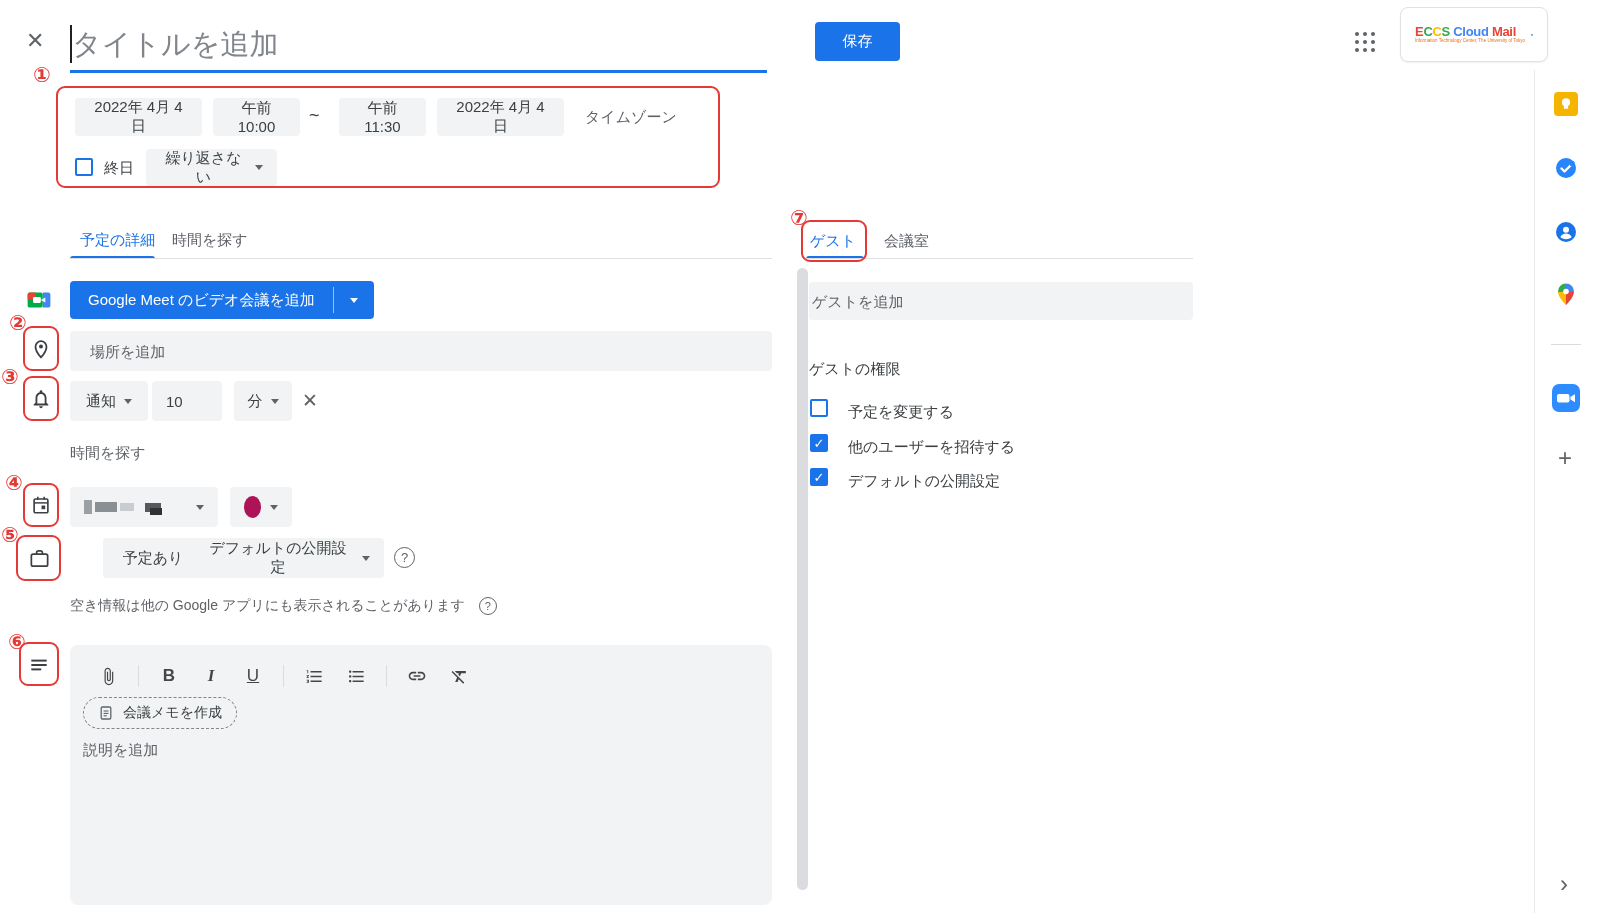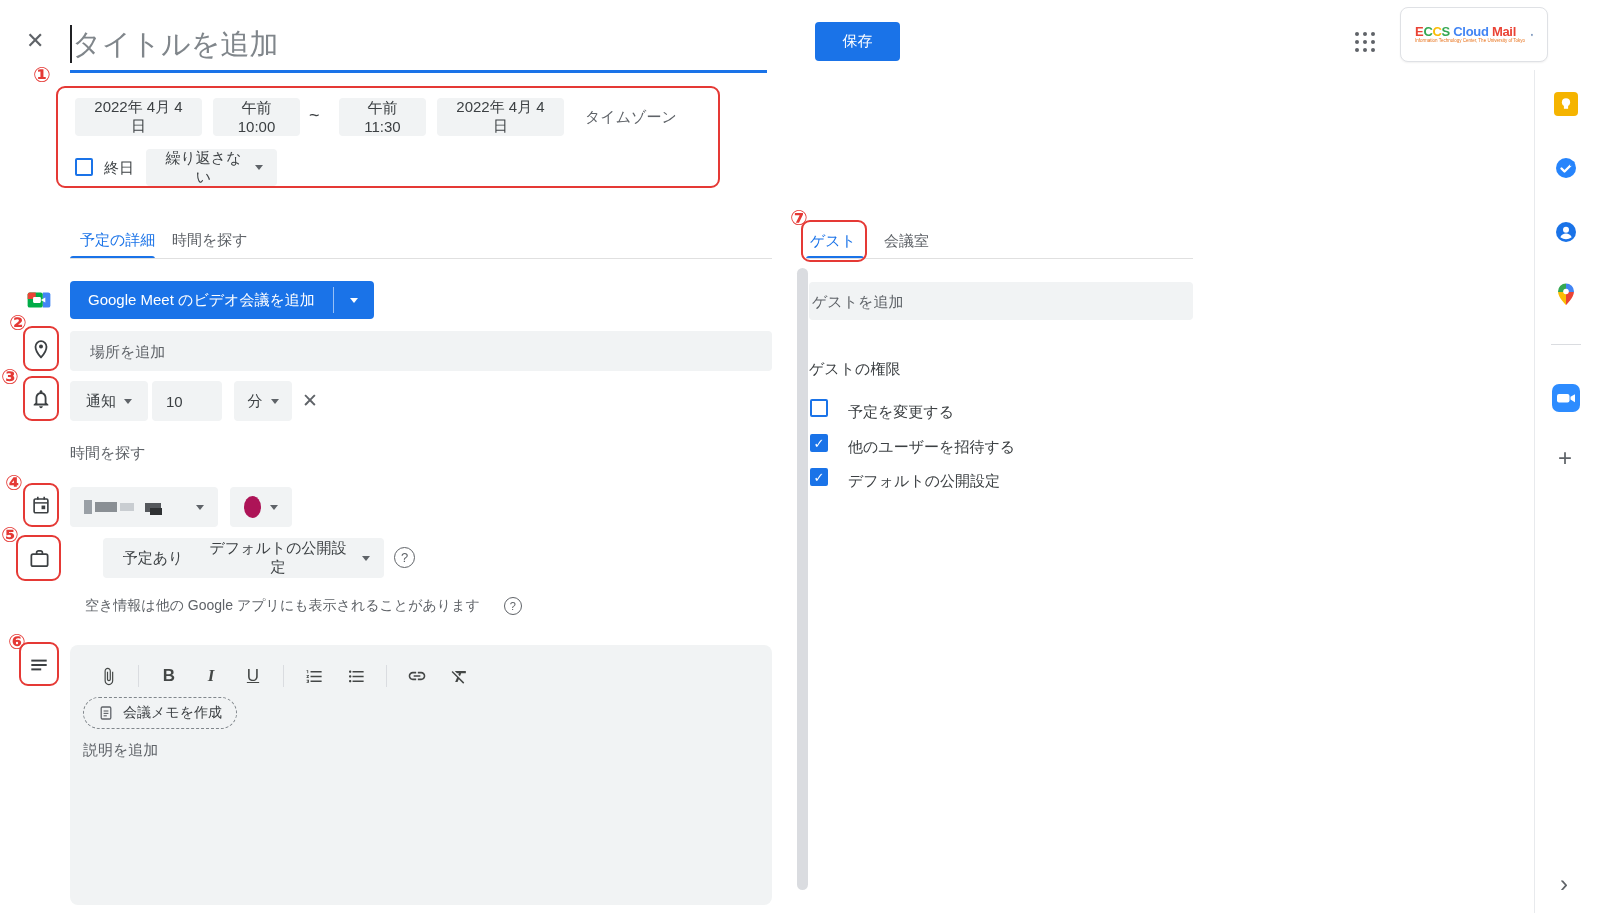--- a/index.html
+++ b/index.html
@@ -274,21 +274,21 @@
   <div class="chip" style="left:70px; top:538px; width:116px; height:40px;margin-left:33px;">
     <span>予定あり</span>
     <span class="caret"></span>
   </div>
   <div class="chip" style="left:188px; top:538px; width:196px; height:40px;">
     <span>デフォルトの公開設定</span>
     <span class="caret"></span>
   </div>
   <div class="help-circle abs" style="left:394px; top:547px; width:21px; height:21px;">?</div>
 
-  <div class="abs" style="left:70px; top:597px; display:flex; align-items:center; gap:24px;margin-left:15px;">
+  <div class="abs" style="left:70px; top:597px; display:flex; align-items:center; gap:14px;">
     <span style="font-size:14px; color:#5f6368;">空き情報は他の Google アプリにも表示されることがあります</span>
     <span class="help-circle" style="width:18px; height:18px; font-size:11px;">?</span>
   </div>
 
   <div class="a-badge" style="left:8px; top:630px;">⑥</div>
   <div class="a-box" style="left:19px; top:642px; width:40px; height:44px;"></div>
   <div class="icon-cell" style="left:27px; top:653px; width:24px; height:24px;">
     <svg width="22" height="22" viewBox="0 0 20 20">
       <line x1="3" y1="6" x2="17" y2="6" stroke="#3c4043" stroke-width="1.8"></line>
       <line x1="3" y1="10" x2="17" y2="10" stroke="#3c4043" stroke-width="1.8"></line>

